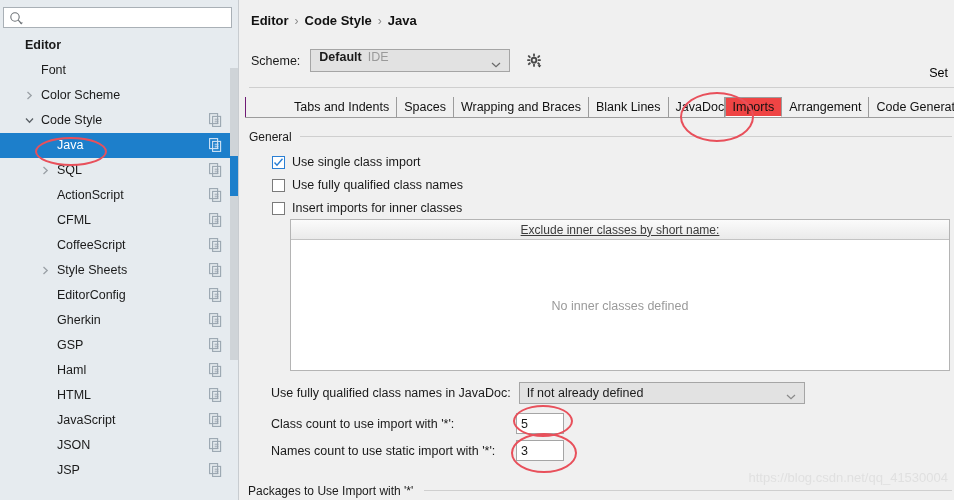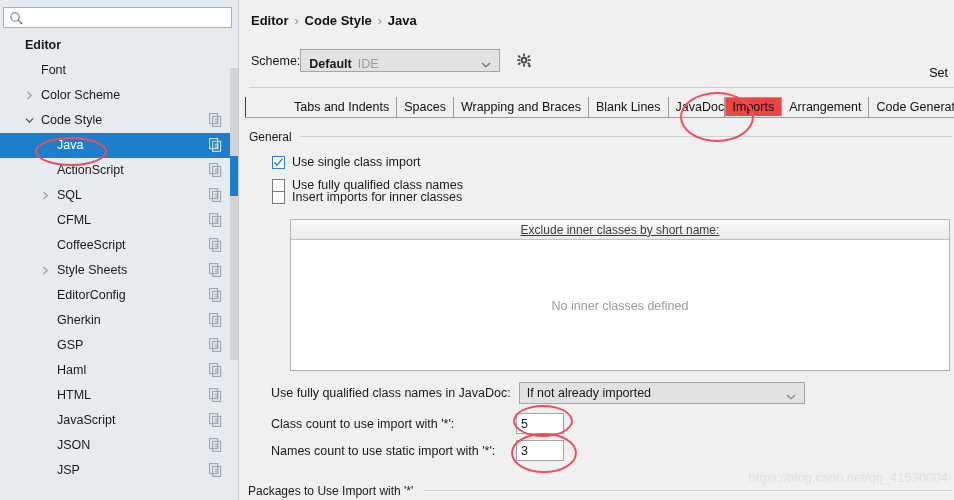--- a/index.html
+++ b/index.html
@@ -97,25 +97,26 @@
     display: flex; align-items: center; gap: 6px;
   }
   .crumb-sep { color: #8a8a8a; font-weight: normal; font-size: 12px; }
 
   .scheme-row {
     position: absolute; left: 11px; top: 49px;
     display: flex; align-items: center;
   }
   .scheme-label { font-size: 12.5px; color: #1a1a1a; }
   .scheme-combo {
+    margin-left: 10px;
     width: 200px; height: 23px;
     background: #e2e2e2;
     border: 1px solid #a5a5a5;
     box-sizing: border-box;
-    display: flex; align-items: flex-end;
+    display: flex; align-items: flex-start;
     position: relative;
   }
   .scheme-combo .sc-name { margin-left: 8px; font-weight: bold; font-size: 12.5px; }
   .scheme-combo .sc-sub { margin-left: 6px; color: #9a9a9a; font-size: 12.5px; }
   .combo-arrow {
     position: absolute; right: 8px; top: 50%;
     transform: translateY(-50%);
     width: 10px; height: 7px;
   }
   .gear-btn {
@@ -325,37 +326,37 @@
           <span class="tree-label" style="margin-left: 4px;">Java</span>
           <span class="copy-ico"><svg width="13" height="14" viewBox="0 0 13 14">
               <rect x="0.6" y="0.6" width="8" height="10" fill="none" stroke="#cfe3f5" stroke-width="1.1"></rect>
               <rect x="3.6" y="3.4" width="8" height="10" fill="none" stroke="#cfe3f5" stroke-width="1.1"></rect>
               <line x1="5.6" y1="6.2" x2="9.6" y2="6.2" stroke="#cfe3f5" stroke-width="1"></line>
               <line x1="5.6" y1="8.2" x2="9.6" y2="8.2" stroke="#cfe3f5" stroke-width="1"></line>
               <line x1="5.6" y1="10.2" x2="9.6" y2="10.2" stroke="#cfe3f5" stroke-width="1"></line>
             </svg></span>
         </div>
         <div class="tree-row">
-          <span class="tw" style="margin-left: 38px;"></span>
-          <span class="tree-label" style="margin-left: 4px;">ActionScript</span>
-          <span class="copy-ico"><svg width="13" height="14" viewBox="0 0 13 14">
-              <rect x="0.6" y="0.6" width="8" height="10" fill="none" stroke="#9aa6b0" stroke-width="1.1"></rect>
-              <rect x="3.6" y="3.4" width="8" height="10" fill="none" stroke="#9aa6b0" stroke-width="1.1"></rect>
-              <line x1="5.6" y1="6.2" x2="9.6" y2="6.2" stroke="#9aa6b0" stroke-width="1"></line>
-              <line x1="5.6" y1="8.2" x2="9.6" y2="8.2" stroke="#9aa6b0" stroke-width="1"></line>
-              <line x1="5.6" y1="10.2" x2="9.6" y2="10.2" stroke="#9aa6b0" stroke-width="1"></line>
-            </svg></span>
-        </div>
-        <div class="tree-row">
           <span class="tw" style="margin-left: 38px;">
             <svg width="9" height="9" viewBox="0 0 9 9">
               <polyline points="2.5,1 6.2,4.5 2.5,8" fill="none" stroke="#9aa0a6" stroke-width="1.3"></polyline>
             </svg>
           </span>
           <span class="tree-label" style="margin-left: 4px;">SQL</span>
+          <span class="copy-ico"><svg width="13" height="14" viewBox="0 0 13 14">
+              <rect x="0.6" y="0.6" width="8" height="10" fill="none" stroke="#9aa6b0" stroke-width="1.1"></rect>
+              <rect x="3.6" y="3.4" width="8" height="10" fill="none" stroke="#9aa6b0" stroke-width="1.1"></rect>
+              <line x1="5.6" y1="6.2" x2="9.6" y2="6.2" stroke="#9aa6b0" stroke-width="1"></line>
+              <line x1="5.6" y1="8.2" x2="9.6" y2="8.2" stroke="#9aa6b0" stroke-width="1"></line>
+              <line x1="5.6" y1="10.2" x2="9.6" y2="10.2" stroke="#9aa6b0" stroke-width="1"></line>
+            </svg></span>
+        </div>
+        <div class="tree-row">
+          <span class="tw" style="margin-left: 38px;"></span>
+          <span class="tree-label" style="margin-left: 4px;">ActionScript</span>
           <span class="copy-ico"><svg width="13" height="14" viewBox="0 0 13 14">
               <rect x="0.6" y="0.6" width="8" height="10" fill="none" stroke="#9aa6b0" stroke-width="1.1"></rect>
               <rect x="3.6" y="3.4" width="8" height="10" fill="none" stroke="#9aa6b0" stroke-width="1.1"></rect>
               <line x1="5.6" y1="6.2" x2="9.6" y2="6.2" stroke="#9aa6b0" stroke-width="1"></line>
               <line x1="5.6" y1="8.2" x2="9.6" y2="8.2" stroke="#9aa6b0" stroke-width="1"></line>
               <line x1="5.6" y1="10.2" x2="9.6" y2="10.2" stroke="#9aa6b0" stroke-width="1"></line>
             </svg></span>
         </div>
         <div class="tree-row">
           <span class="tw" style="margin-left: 38px;"></span>
@@ -570,34 +571,34 @@
         </svg>
       </span>
       <span>Use single class import</span>
     </div>
 
     <div class="cb-row" style="left:32px; top:178px;">
       <span class="cbox"></span>
       <span>Use fully qualified class names</span>
     </div>
 
-    <div class="cb-row" style="left:32px; top:190px;">
+    <div class="cb-row" style="left:32px; top:201px;">
       <span class="cbox"></span>
       <span>Insert imports for inner classes</span>
     </div>
 
     <div class="exclude-box">
       <div class="exclude-head">Exclude inner classes by short name:</div>
       <div class="exclude-empty">No inner classes defined</div>
     </div>
 
     <div class="javadoc-row">
       <span>Use fully qualified class names in JavaDoc:</span>
       <div class="javadoc-combo">
-        <span class="jc-val">If not already imported</span>
+        <span class="jc-val">If not already defined</span>
         <span class="combo-arrow">
           <svg width="10" height="7" viewBox="0 0 10 7">
             <polyline points="1,1.5 5,5.2 9,1.5" fill="none" stroke="#8a8a8a" stroke-width="1.2"></polyline>
           </svg>
         </span>
       </div>
     </div>
 
     <div class="num-row" style="left:31px; top:413px;">
       <span style="display:inline-block; width:245px;">Class count to use import with '*':</span>

